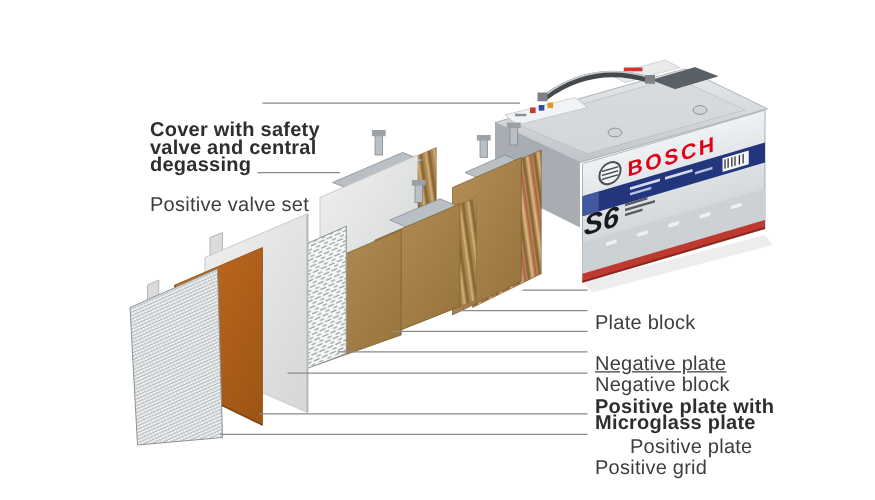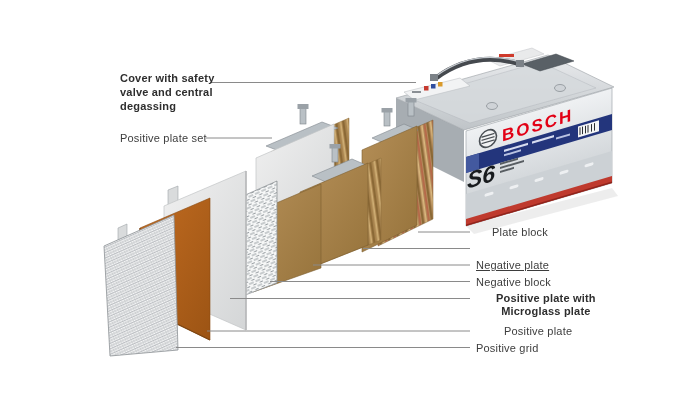--- a/index.html
+++ b/index.html
@@ -4,23 +4,24 @@
 <style>
   html,body{margin:0;padding:0;background:#fff;}
   .stage{
     position:relative;width:700px;height:400px;overflow:hidden;
     background:#ffffff;
     font-family:"Liberation Sans",sans-serif;
   }
   .stage svg{position:absolute;left:0;top:0;}
   .label{
     position:absolute;
-    font-size:11px;line-height:14px;
+    font-size:16px;line-height:14px;
     color:#3d3d3d;letter-spacing:.2px;
     white-space:nowrap;
+    margin-top:27px;
   }
   .label.bold{font-weight:bold;color:#2e2e2e;}
   .label span{display:block;}
 </style>
 </head>
 <body>
 
 <div class="stage">
 
 <svg width="700" height="400" viewBox="0 0 700 400">
@@ -200,33 +201,33 @@
     <line x1="176" y1="347.5" x2="470" y2="347.5"></line>
   </g>
 </svg>
 
 <div class="label bold" style="left:120px;top:71px;">
   <span>Cover with safety</span>
   <span>valve and central</span>
   <span>degassing</span>
 </div>
 <div class="label" style="left:120px;top:131px;">
-  <span>Positive plate set</span>
-</div>
-
-<div class="label" style="left:492px;top:225px;">
+  <span>Positive valve set</span>
+</div>
+
+<div class="label" style="left:476px;top:225px;">
   <span>Plate block</span>
 </div>
 <div class="label" style="left:476px;top:258px;text-decoration:underline;">
   <span>Negative plate</span>
 </div>
 <div class="label" style="left:476px;top:275px;">
   <span>Negative block</span>
 </div>
-<div class="label bold" style="left:496px;top:292px;line-height:13px;text-align:center;">
+<div class="label bold" style="left:476px;top:292px;line-height:13px;">
   <span>Positive plate with</span>
   <span>Microglass plate</span>
 </div>
 <div class="label" style="left:504px;top:324px;">
   <span>Positive plate</span>
 </div>
 <div class="label" style="left:476px;top:341px;text-align:right;">
   <span>Positive grid</span>
 </div>
 

